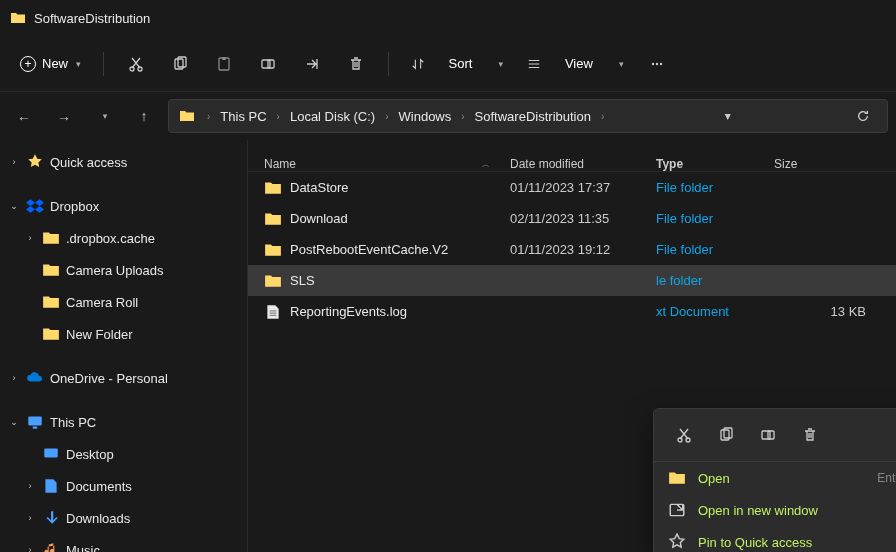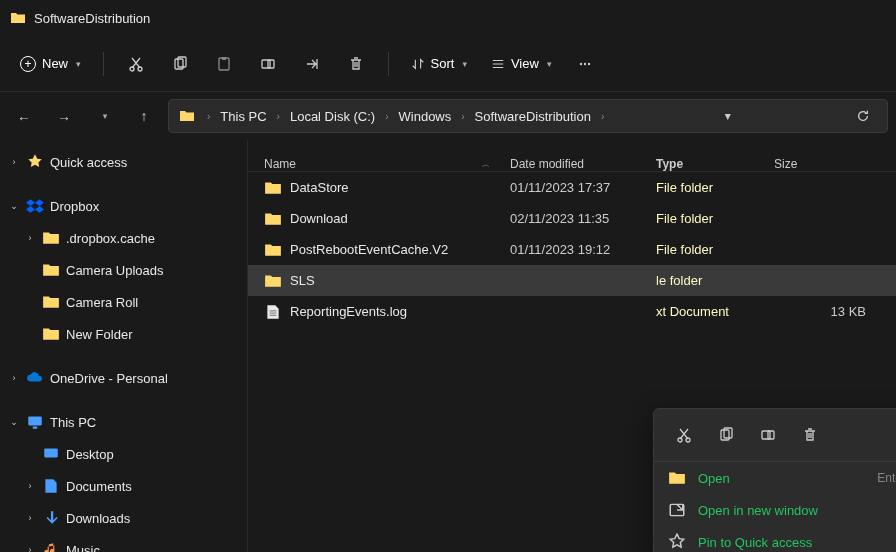--- a/index.html
+++ b/index.html
@@ -8,21 +8,21 @@
 .titlebar { height: 36px; display: flex; align-items: center; padding: 0 10px; background: #1a1a1a; }
 .titlebar .folder-icon { width: 16px; height: 16px; margin-right: 8px; }
 .titlebar .title { font-size: 13px; color: #e8e8e8; }
 
 .toolbar { height: 56px; display: flex; align-items: center; padding: 0 10px; gap: 4px; border-bottom: 1px solid #2a2a2a; }
 .new-btn { display: flex; align-items: center; gap: 6px; background: transparent; border: none; color: #fff; padding: 6px 10px; cursor: pointer; font-size: 13px; }
 .new-btn .plus { width: 16px; height: 16px; border: 1.5px solid #fff; border-radius: 50%; display: flex; align-items: center; justify-content: center; font-size: 12px; line-height: 1; }
 .chev { font-size: 9px; color: #aaa; margin-left: 2px; }
 .tool-sep { width: 1px; height: 24px; background: #3a3a3a; margin: 0 8px; }
 .tool-icon { width: 40px; height: 40px; display: flex; align-items: center; justify-content: center; cursor: pointer; color: #ccc; border-radius: 4px; }
-.tool-label { display: flex; align-items: center; gap: 6px; color: #fff; padding: 6px 10px; cursor: pointer; font-size: 13px; }
+.tool-label { display: flex; align-items: center; gap: 24px; color: #fff; padding: 6px 10px; cursor: pointer; font-size: 13px; }
 
 .navbar { height: 48px; display: flex; align-items: center; padding: 0 8px; gap: 8px; }
 .nav-btn { width: 32px; height: 32px; display: flex; align-items: center; justify-content: center; cursor: pointer; color: #ccc; border-radius: 4px; font-size: 14px; }
 .address-bar { flex: 1; height: 34px; background: #2a2a2a; border: 1px solid #3a3a3a; border-radius: 4px; display: flex; align-items: center; padding: 0 10px; gap: 4px; }
 .crumb { color: #e8e8e8; cursor: pointer; padding: 2px 4px; font-size: 13px; }
 .crumb-sep { color: #888; font-size: 10px; padding: 0 2px; }
 .addr-icon { width: 16px; height: 16px; margin-right: 6px; }
 .addr-action { width: 28px; height: 28px; display: flex; align-items: center; justify-content: center; cursor: pointer; color: #ccc; margin-left: auto; font-size: 12px; }
 
 .content { display: flex; height: calc(552px - 36px - 56px - 48px); }
@@ -42,29 +42,29 @@
 .col-date { width: 146px; }
 .col-type { width: 118px; font-weight: bold; }
 .col-size { flex: 1; }
 .sort-ind { font-size: 8px; color: #888; }
 
 .file-row { display: flex; height: 31px; align-items: center; padding-left: 16px; cursor: pointer; }
 .file-row.selected { background: #3a3a3a; }
 .file-icon { width: 18px; height: 18px; margin-right: 8px; flex-shrink: 0; }
 .file-name { width: 220px; color: #e8e8e8; font-size: 13px; }
 .file-date { width: 146px; color: #ccc; font-size: 13px; }
-.file-type { width: 118px; color: #fef9c3; font-size: 13px; }
+.file-type { width: 118px; color: #0ea5e9; font-size: 13px; }
 .file-size { color: #ccc; font-size: 13px; text-align: right; padding-right: 30px; flex: 1; }
 
 .context-menu { position: absolute; left: 405px; top: 268px; width: 268px; background: #2c2c2c; border: 1px solid #3a3a3a; border-radius: 6px; box-shadow: 0 8px 24px rgba(0,0,0,0.5); overflow: hidden; z-index: 100; }
 .cm-toolbar { display: flex; gap: 10px; padding: 10px 14px; border-bottom: 1px solid #3a3a3a; }
 .cm-tool { width: 32px; height: 32px; display: flex; align-items: center; justify-content: center; cursor: pointer; color: #ccc; border-radius: 4px; }
 .cm-item { display: flex; align-items: center; height: 32px; padding: 0 14px; cursor: pointer; gap: 12px; }
 .cm-icon { width: 18px; height: 18px; display: flex; align-items: center; justify-content: center; flex-shrink: 0; color: #ccc; }
-.cm-label { flex: 1; color: #22c55e; font-size: 13px; }
+.cm-label { flex: 1; color: #bef264; font-size: 13px; }
 .cm-shortcut { color: #888; font-size: 12px; }
 
 svg { display: block; }
 </style>
 </head>
 <body>
 
 <div class="titlebar">
   <span class="folder-icon">
     <svg viewBox="0 0 16 16">

